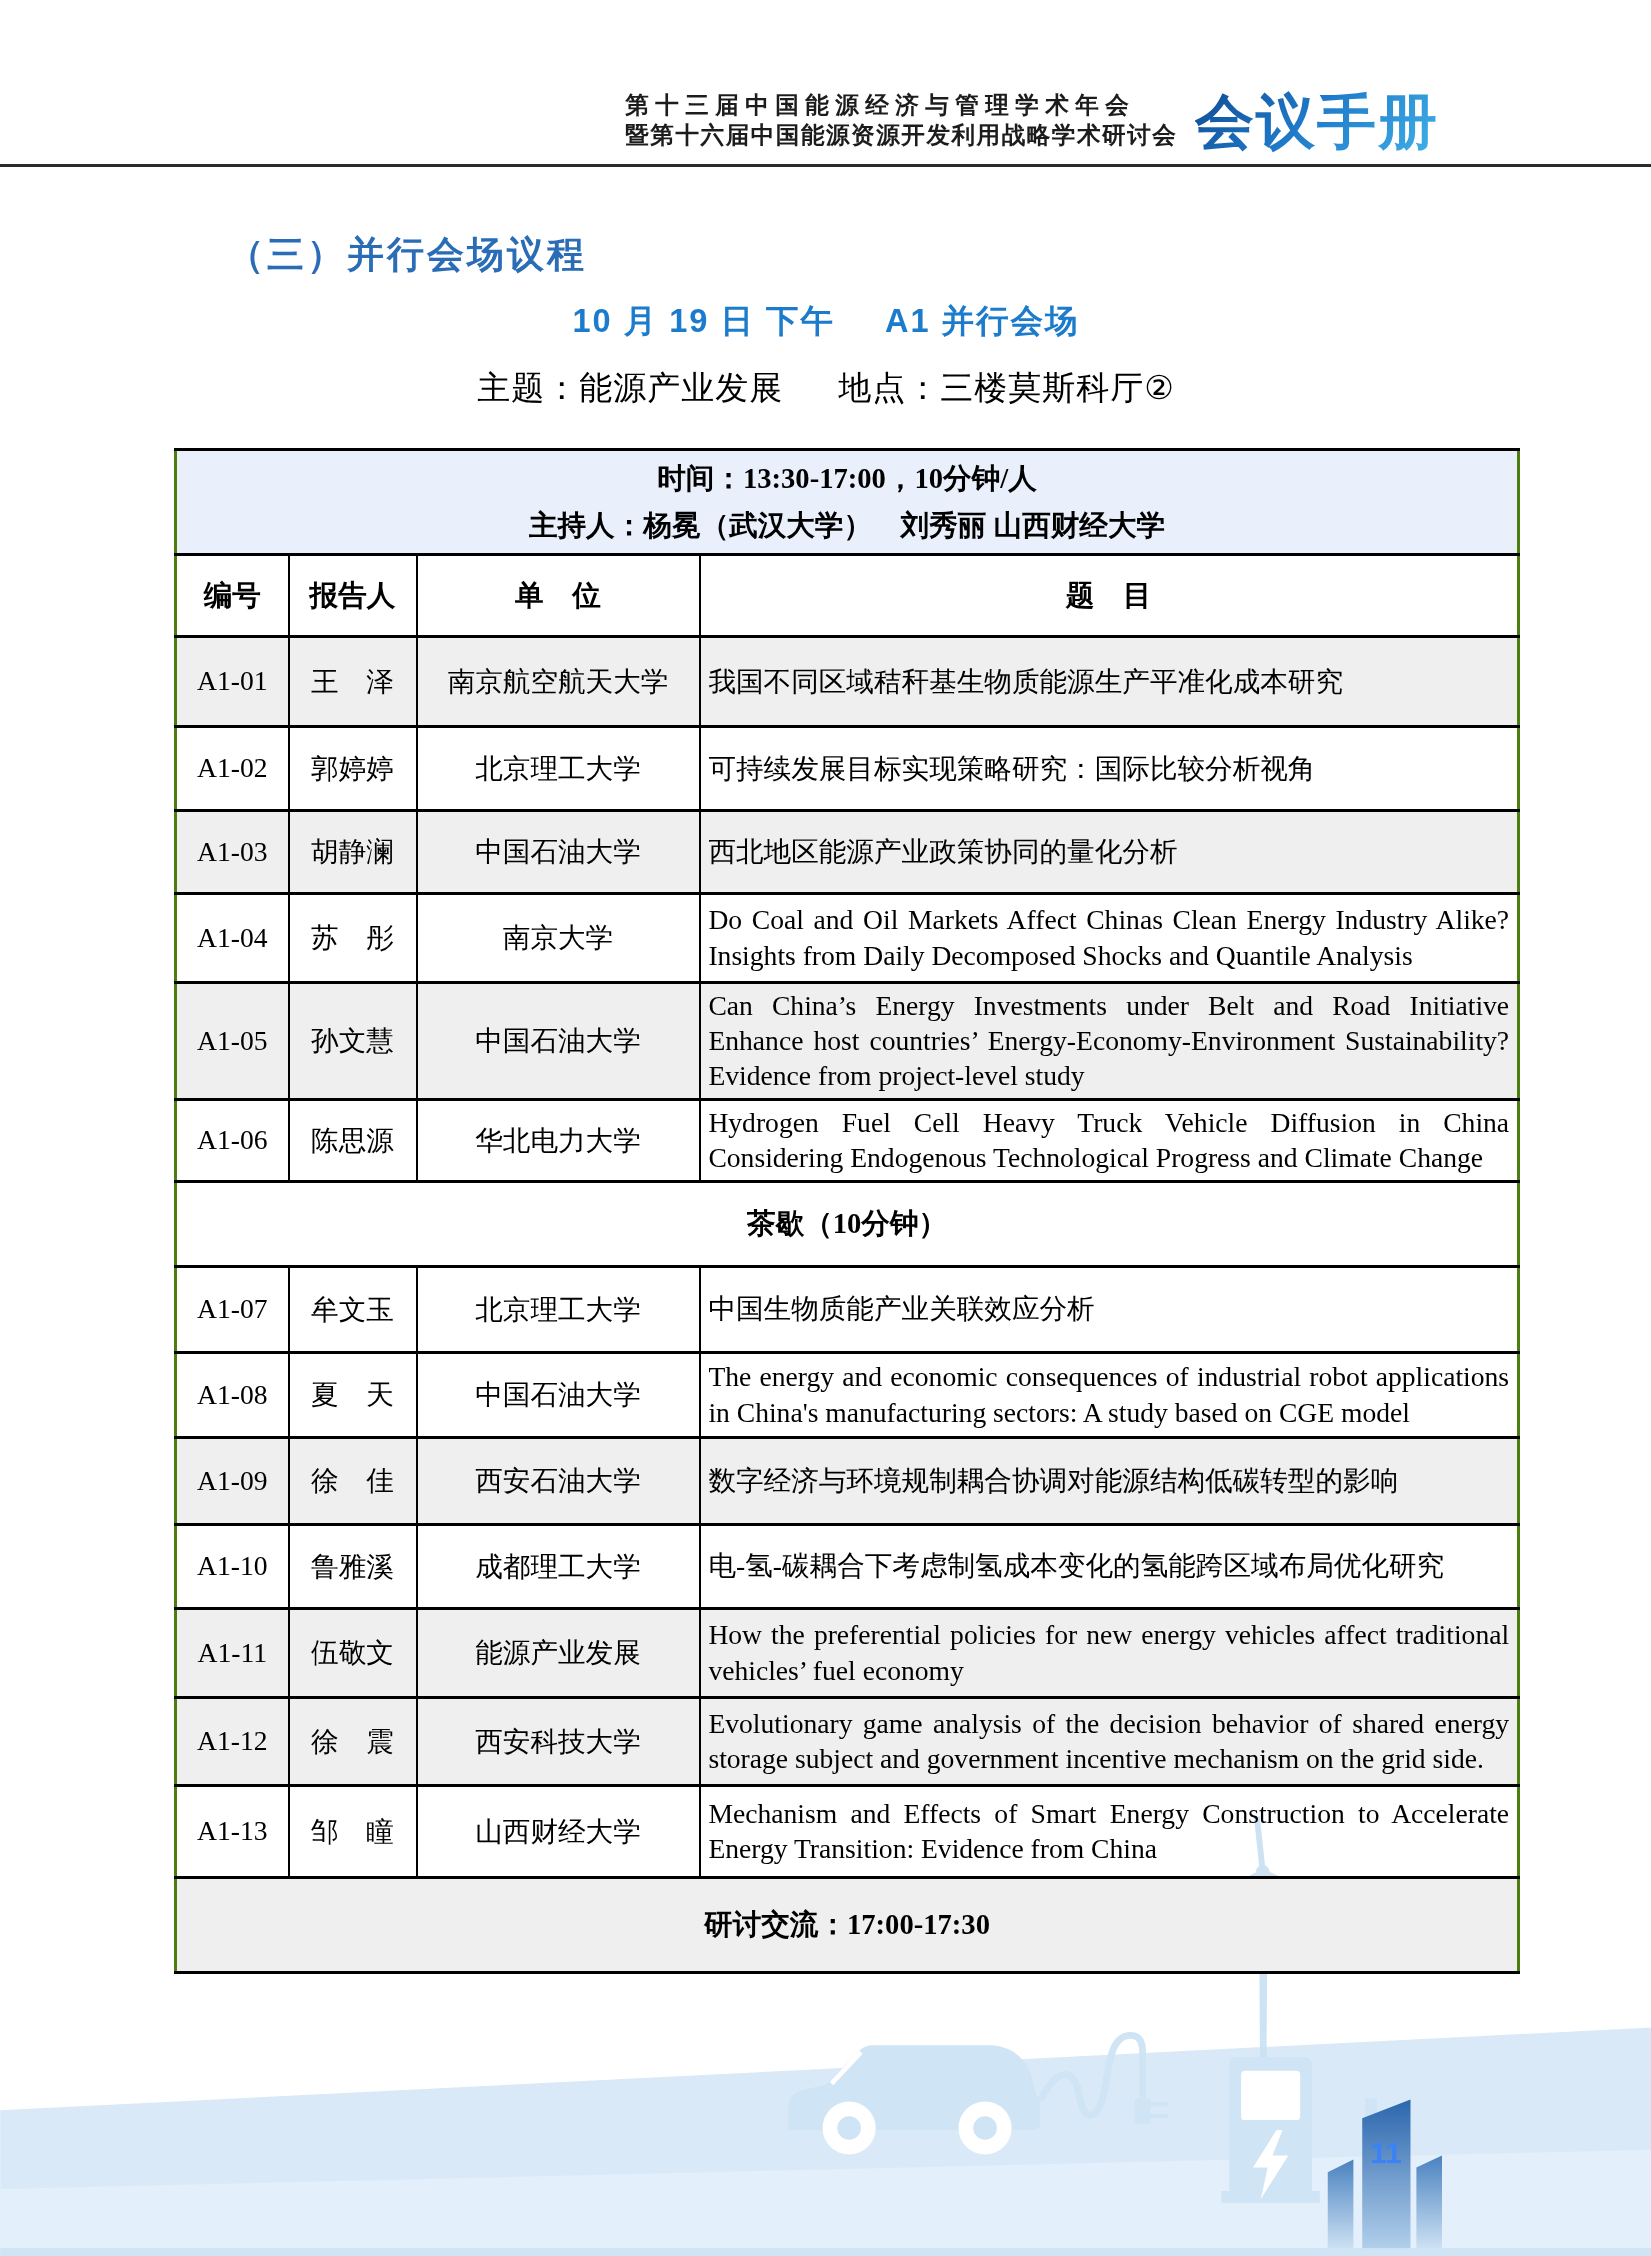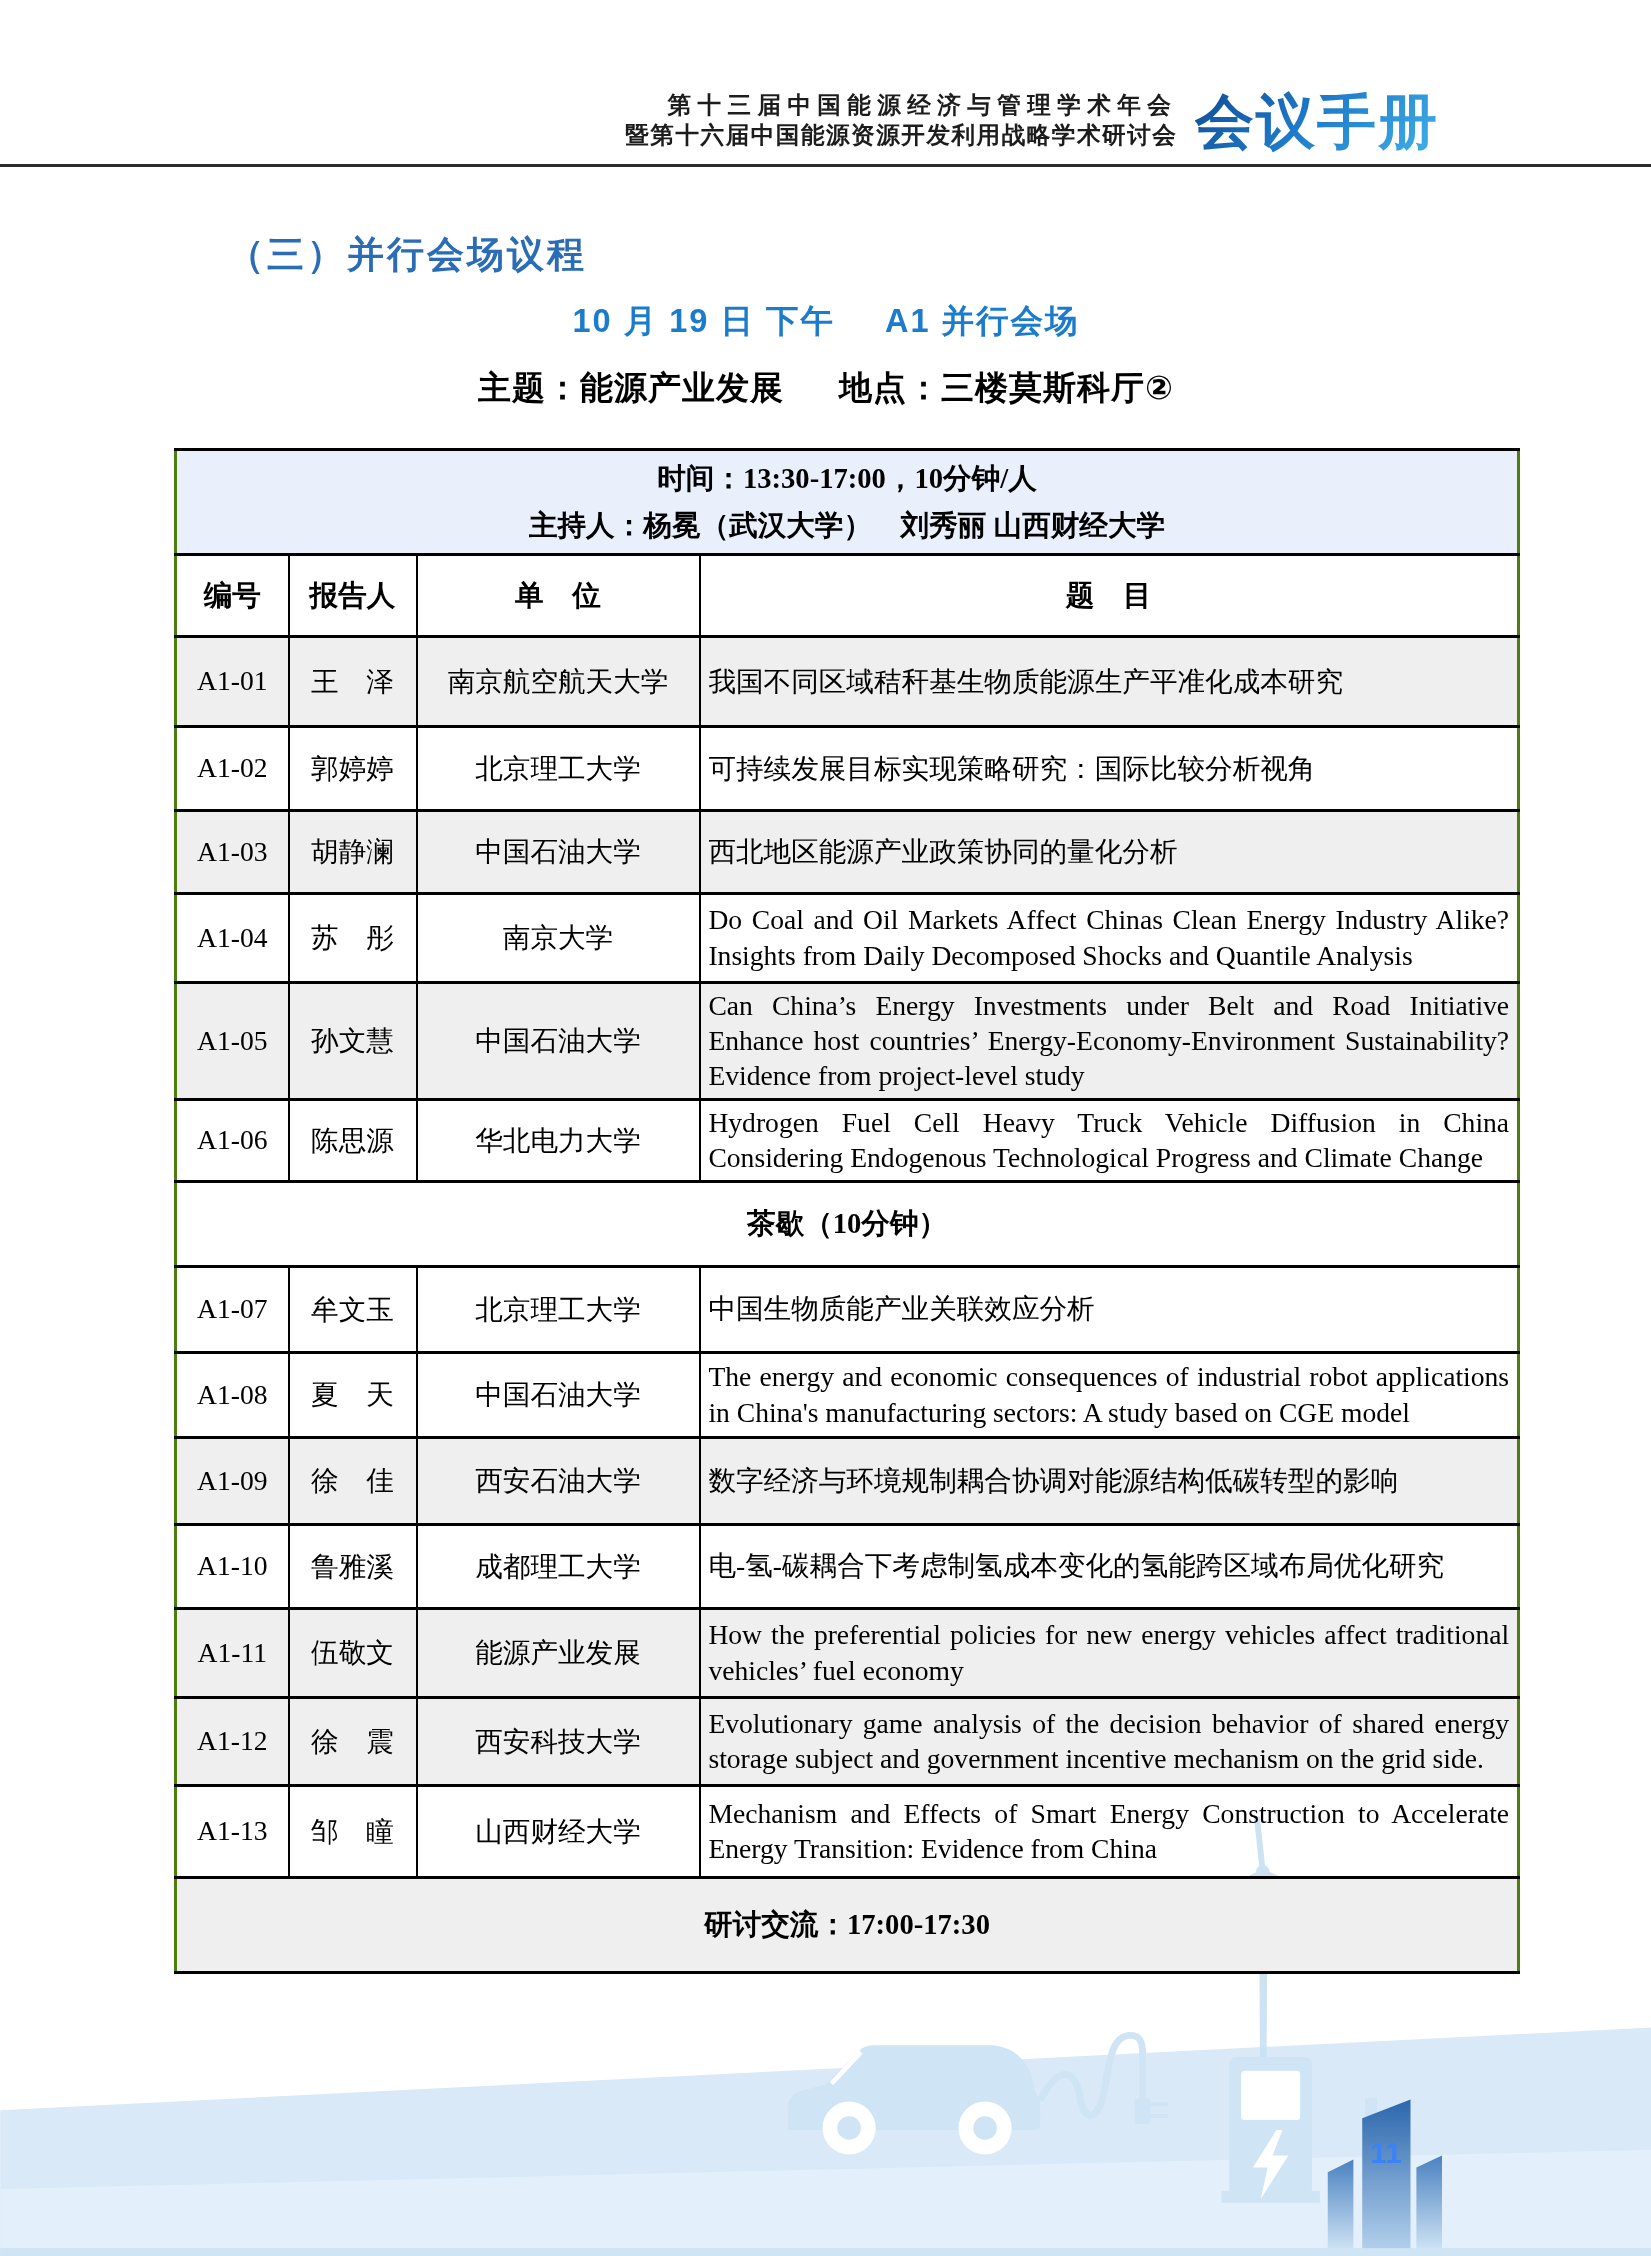--- a/index.html
+++ b/index.html
@@ -7,21 +7,21 @@
     width:1652px;height:2257px;position:relative;overflow:hidden;
     background:#ffffff;
     font-family:"Liberation Sans","DejaVu Sans",sans-serif;
   }
 
   
   .page-header{
     position:absolute;top:91px;right:213px;
     display:flex;align-items:flex-end;gap:17.7px;
   }
-  .header-lines{text-align:right;color:#1c1c1c;font-weight:bold;margin-bottom:3.9px;}
+  .header-lines{text-align:left;color:#1c1c1c;font-weight:bold;margin-bottom:3.9px;}
   .header-line1{font-size:23.6px;letter-spacing:6.4px;line-height:29.6px;white-space:nowrap;}
   .header-line2{font-size:23.6px;letter-spacing:1.5px;line-height:29.6px;white-space:nowrap;}
   .logo-text{
     font-size:59px;font-weight:bold;letter-spacing:2px;line-height:63px;
     background:linear-gradient(135deg,#114c94 0%,#1e7ac9 45%,#41b1e8 100%);
     -webkit-background-clip:text;background-clip:text;color:transparent;
     white-space:nowrap;
   }
   .header-rule{position:absolute;top:164px;left:0;width:1652px;height:3px;background:#2b2b2b;}
 
@@ -31,21 +31,21 @@
     font-size:37px;font-weight:bold;color:#2a6cb6;letter-spacing:3px;white-space:nowrap;
   }
   .session-line{
     position:absolute;top:300px;left:0;width:1652px;text-align:center;
     font-size:32.5px;font-weight:bold;color:#1c7ccb;white-space:nowrap;
   }
   .session-date{margin-right:50px;letter-spacing:2px;}
   .session-name{letter-spacing:2px;}
   .theme-line{
     position:absolute;top:366px;left:0;width:1652px;text-align:center;
-    font-size:33px;font-weight:bold;color:#000;white-space:nowrap;
+    font-size:33px;font-weight:normal;color:#000;white-space:nowrap;
   }
   .theme-part{margin-right:55px;letter-spacing:1px;}
   .venue-part{letter-spacing:1px;}
 
   
   .schedule{
     position:absolute;left:174px;top:448px;width:1343px;z-index:2;
     border-collapse:collapse;table-layout:fixed;
     font-family:"Liberation Serif","DejaVu Serif",serif;
     font-size:27.6px;color:#000;

